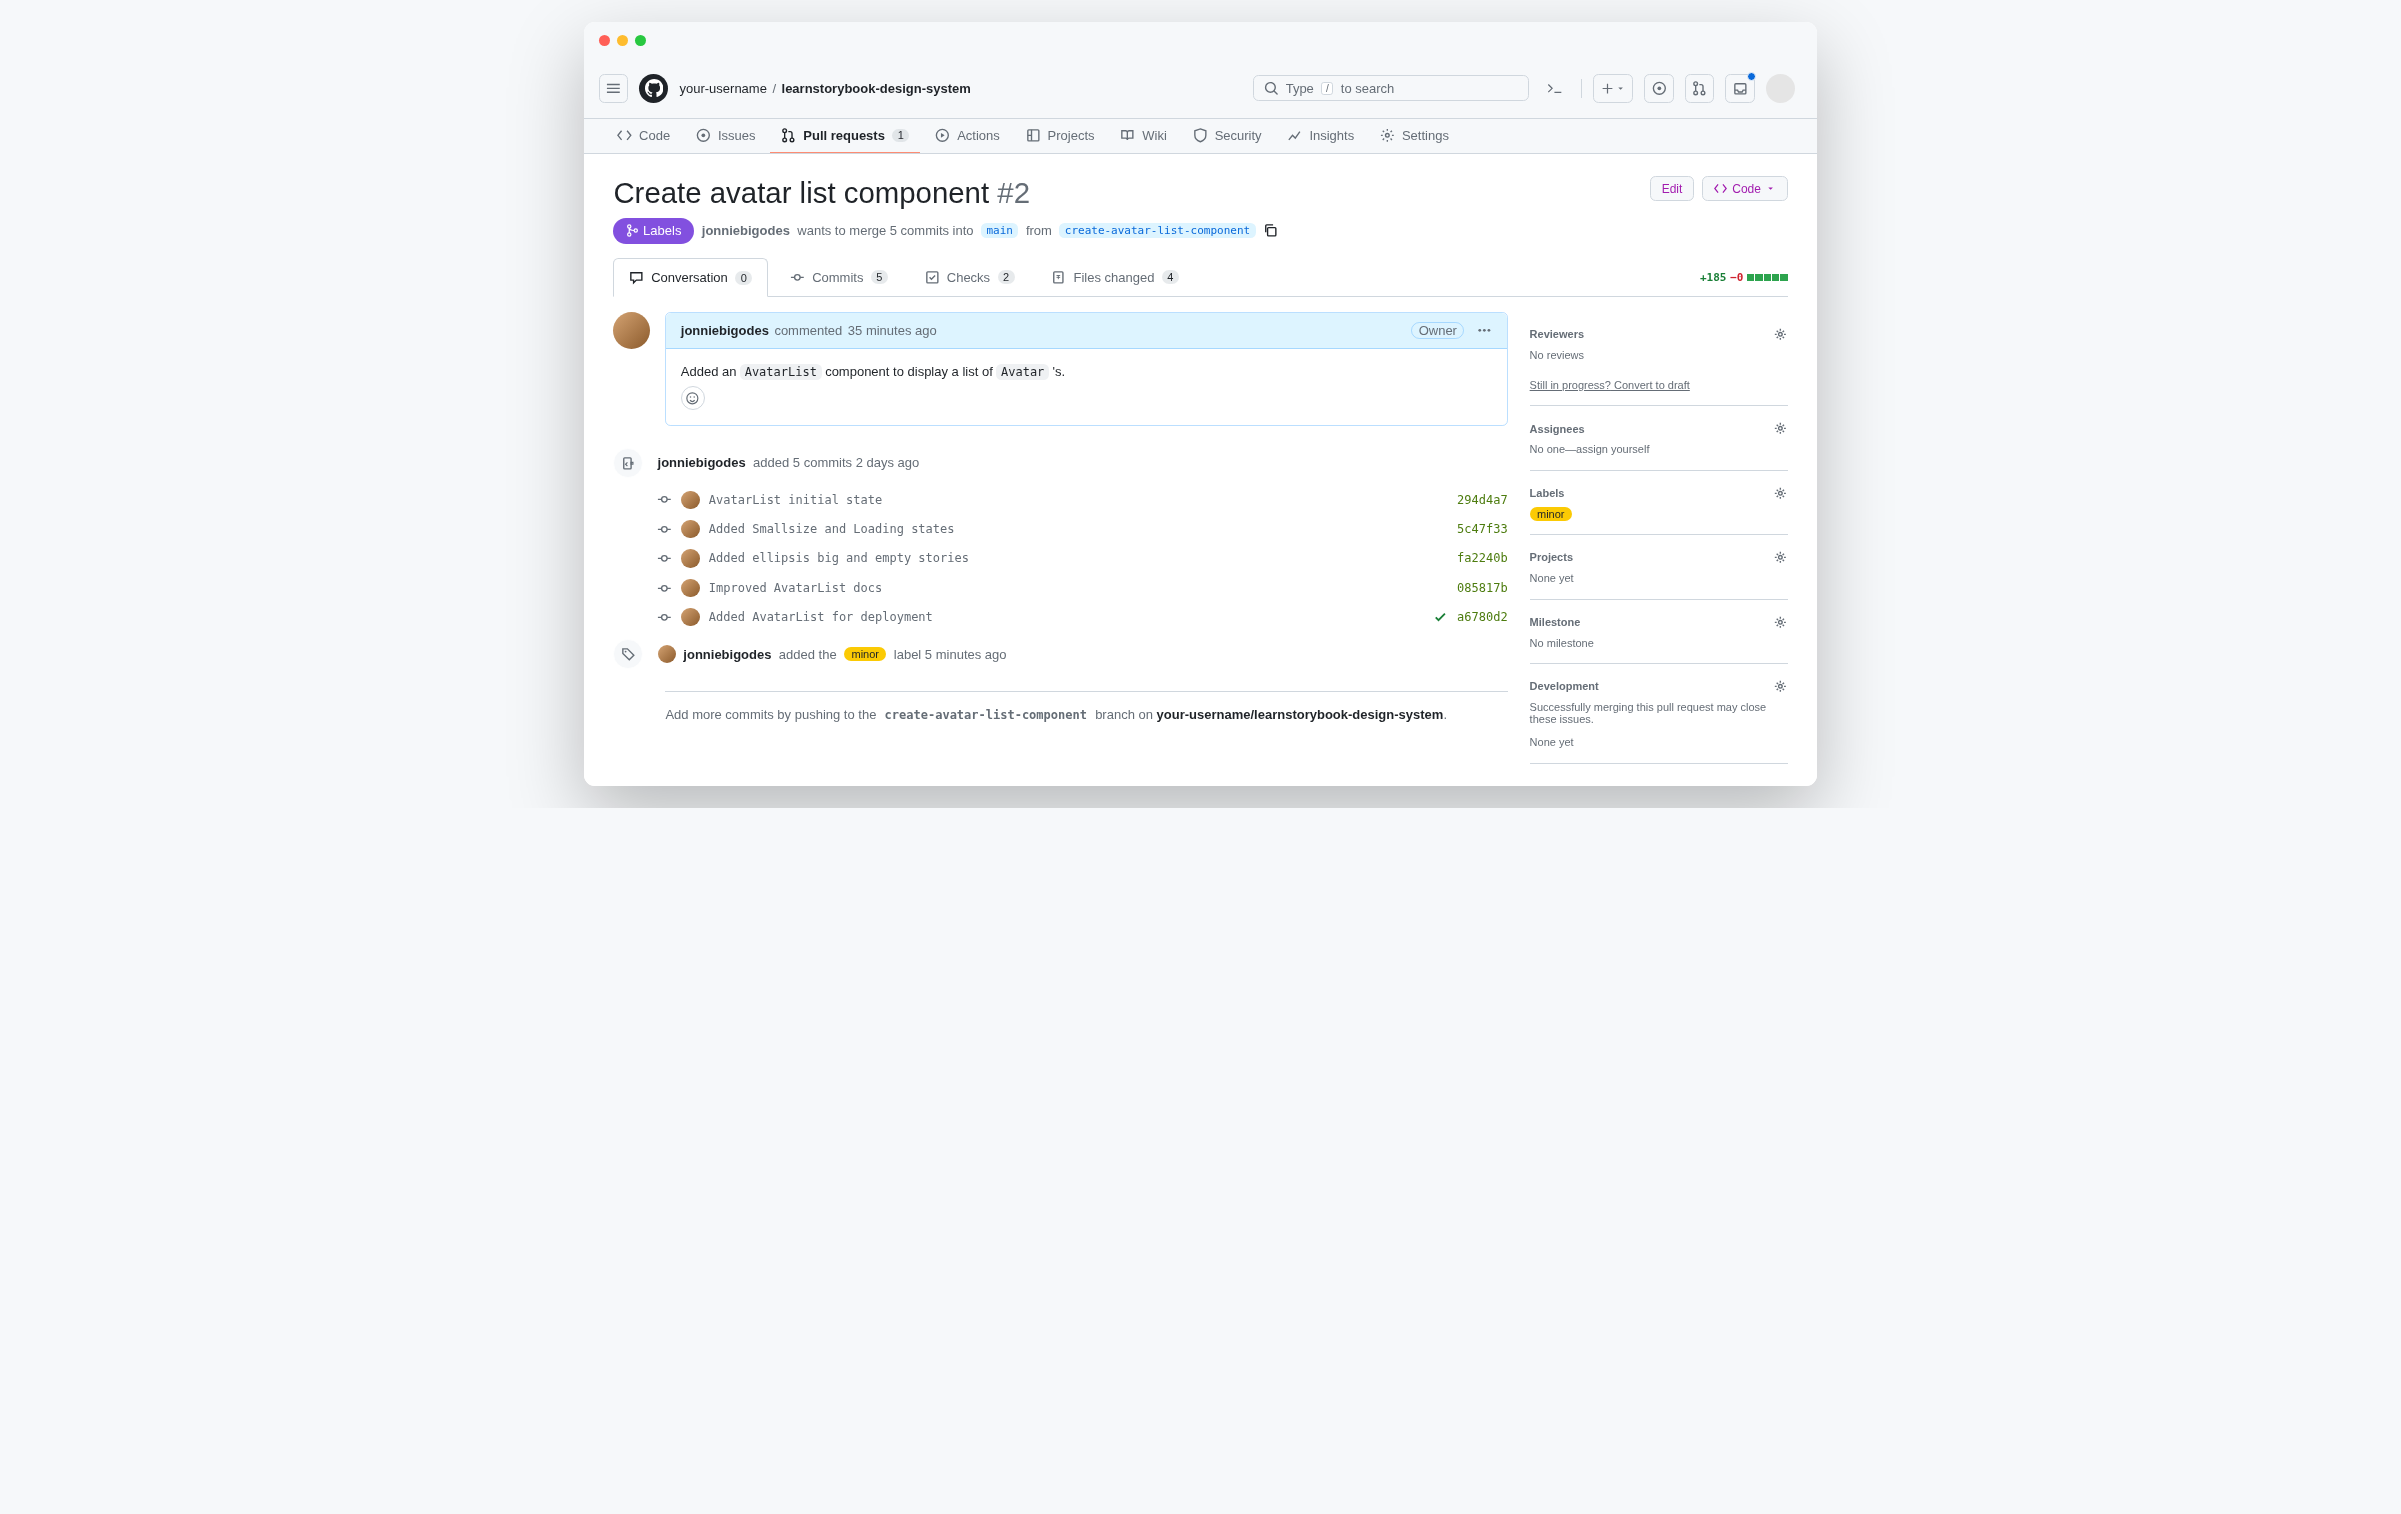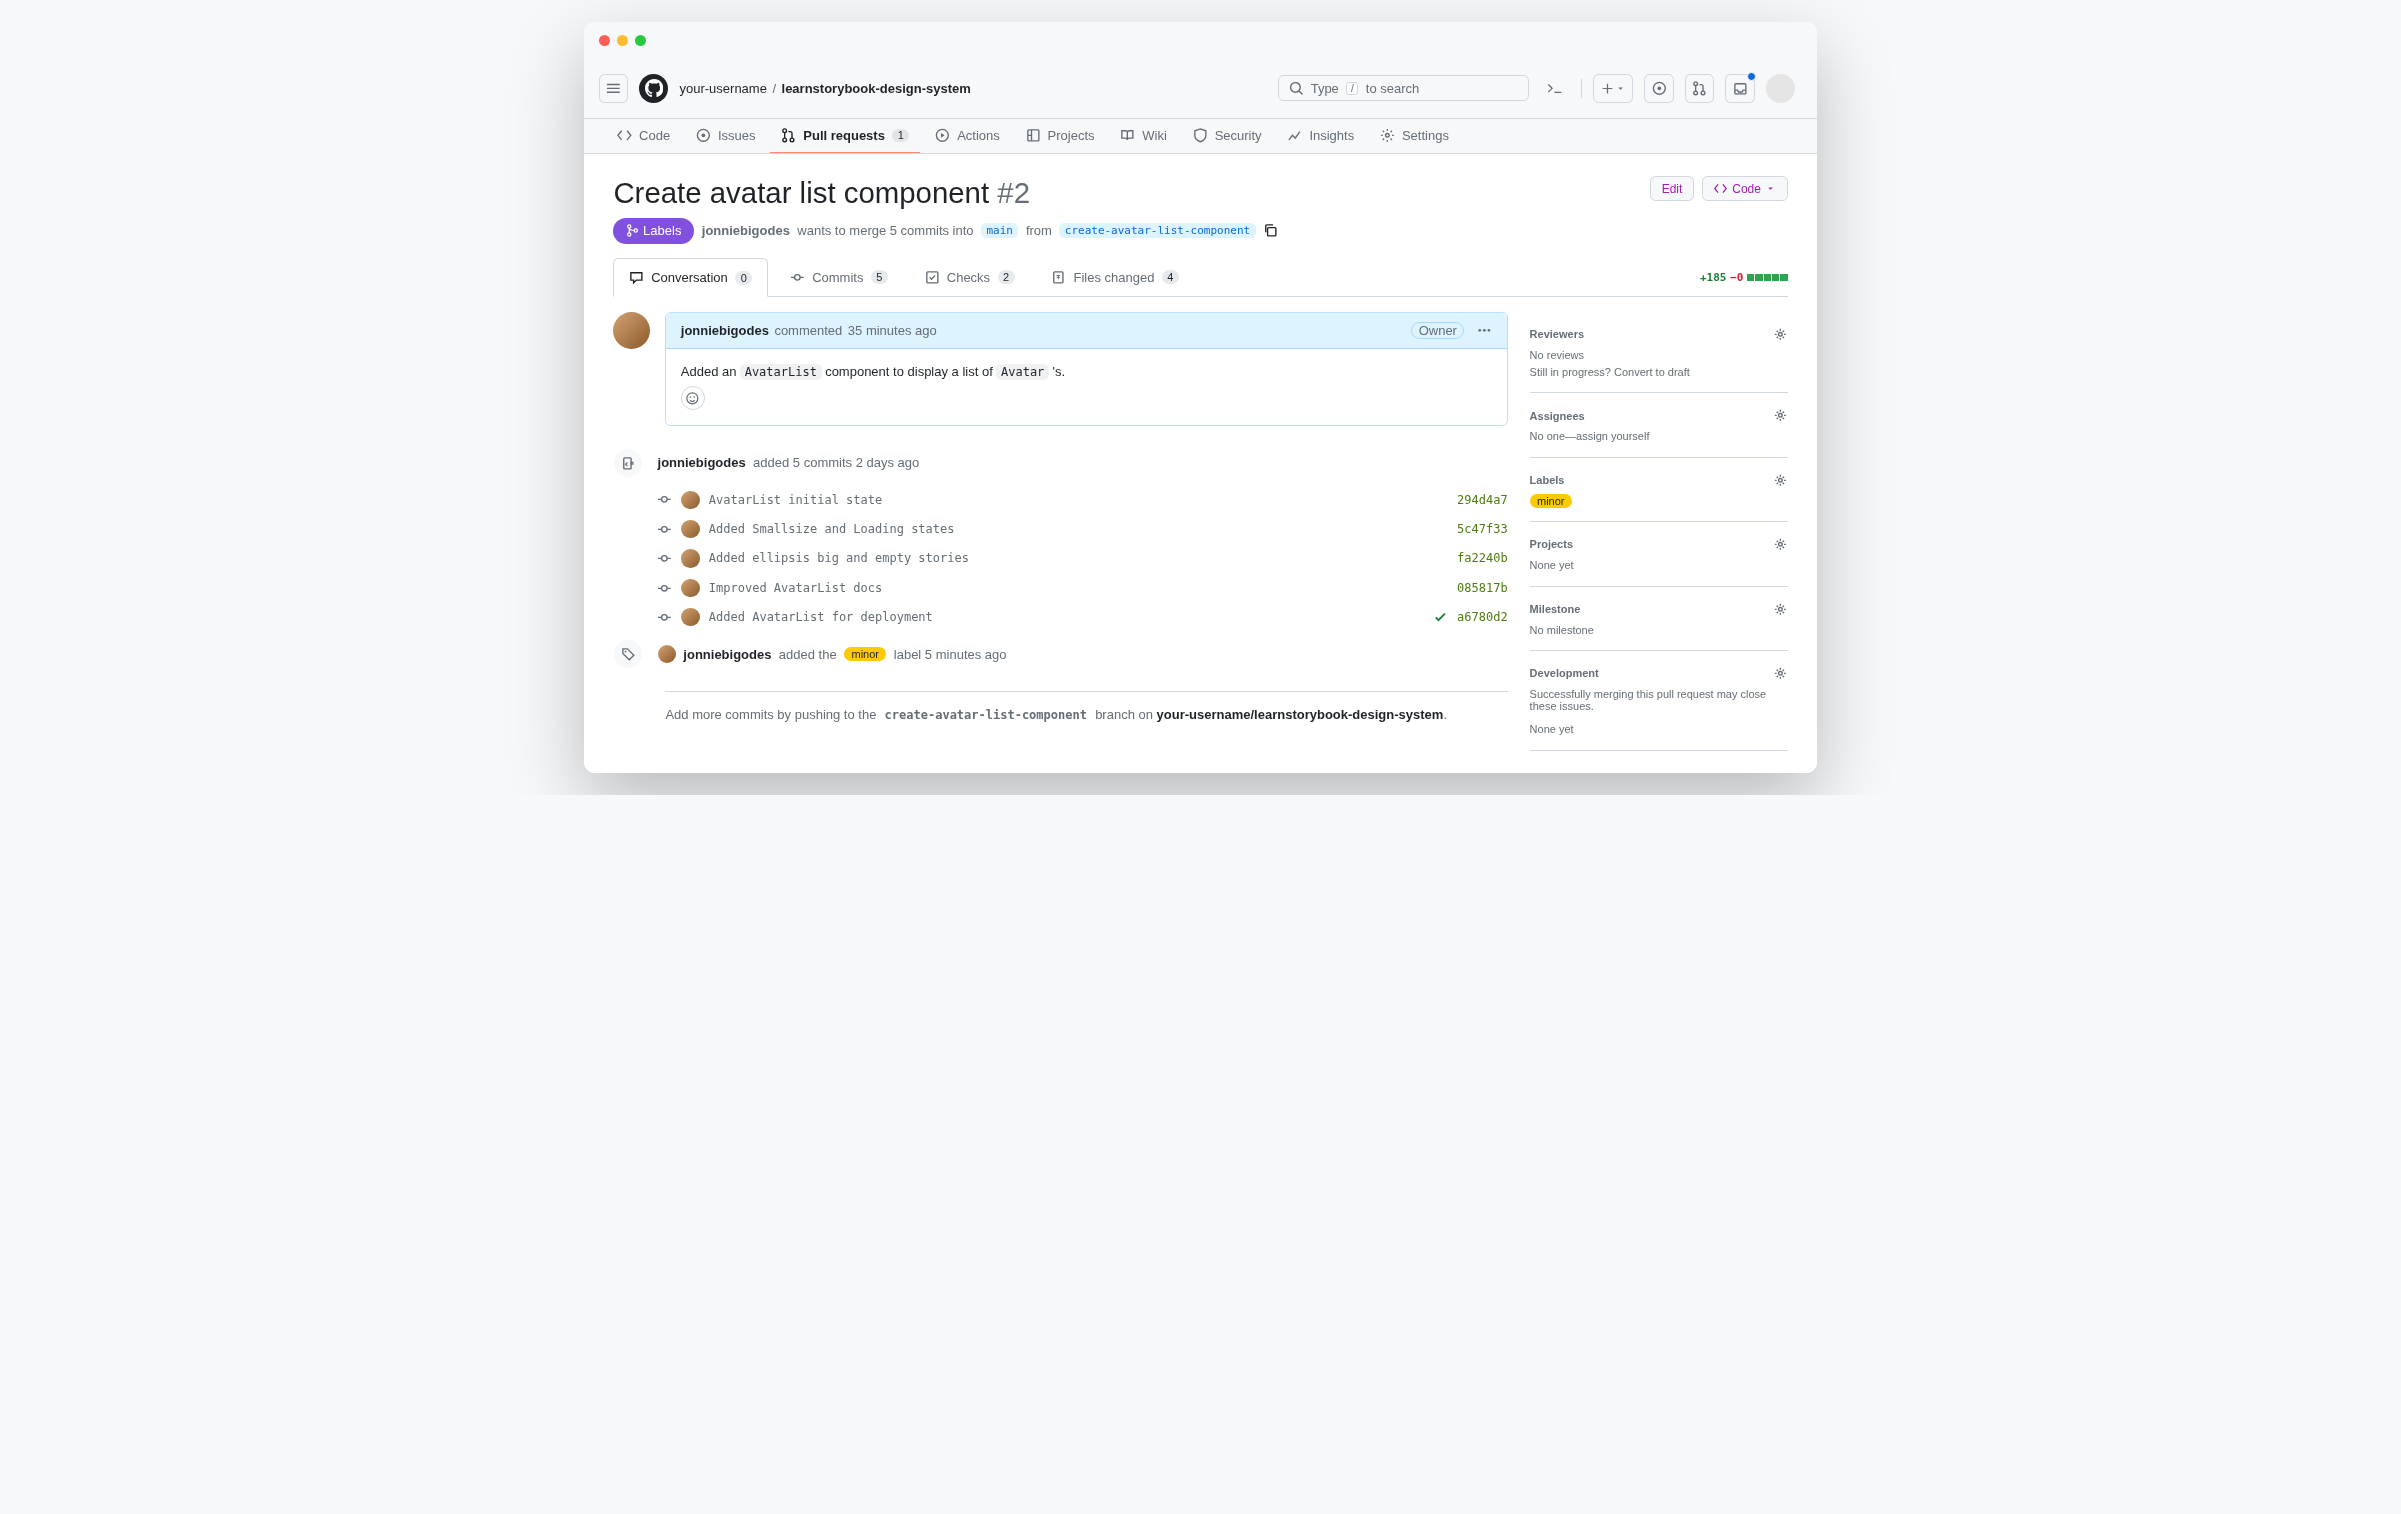--- a/index.html
+++ b/index.html
@@ -57,21 +57,21 @@
 .breadcrumb { display: flex; align-items: center; gap: 5.5px; }
 .breadcrumb a, .breadcrumb span { color: #1f2328; text-decoration: none; }
 .breadcrumb .sep { color: #656d76; }
 .breadcrumb .repo { font-weight: 600; }
 .spacer { flex: 1; }
 .search {
   display: flex; align-items: center; gap: 7.4px;
   border: 0.9px solid #d0d7de;
   border-radius: 5.5px;
   padding: 4.6px 9.2px;
-  width: 251px;
+  width: 276px;
   color: #656d76;
   background: #f6f8fa;
 }
 .kbd {
   border: 0.9px solid #d0d7de;
   border-radius: 2.8px;
   padding: 0 3.7px;
   font-size: 10px;
   background: #fff;
 }
@@ -681,21 +681,21 @@
         <div class="side-section">
           <div class="side-head">
             <span>Reviewers</span>
             <svg width="14.7" height="14.7" viewBox="0 0 16 16" fill="none" stroke="#656d76" stroke-width="1.5" style="cursor:pointer;">
                 <circle cx="8" cy="8" r="2"></circle>
                 <path d="M8 2v2M8 12v2M2 8h2M12 8h2M4 4l1.5 1.5M10.5 10.5L12 12M4 12l1.5-1.5M10.5 5.5L12 4"></path>
               </svg>
           </div>
           <div class="side-body">
             <div>No reviews</div>
-            <div style="margin-top:5px;">
+            <div style="margin-top:18px;text-decoration:underline;">
               <span>Still in progress?</span>
               <span class="link" style="color:#656d76;">Convert to draft</span>
             </div>
           </div>
         </div>
         <div class="side-section">
           <div class="side-head">
             <span>Assignees</span>
             <svg width="14.7" height="14.7" viewBox="0 0 16 16" fill="none" stroke="#656d76" stroke-width="1.5" style="cursor:pointer;">
                 <circle cx="8" cy="8" r="2"></circle>

